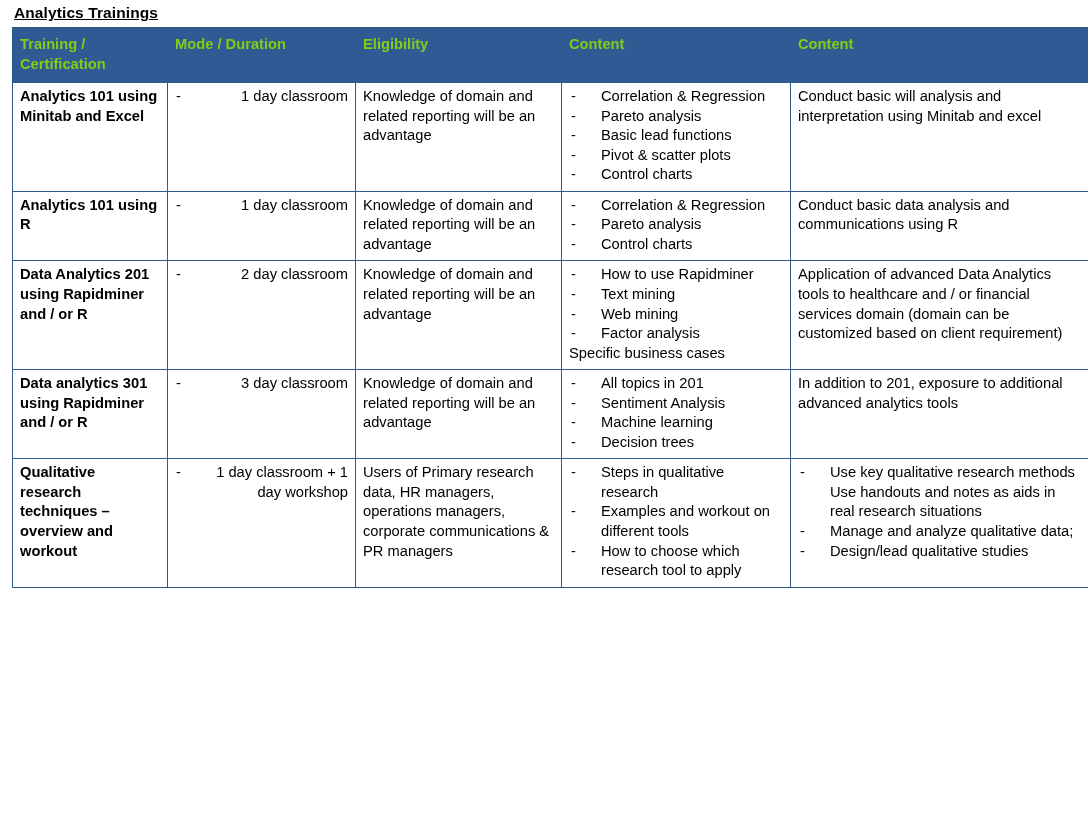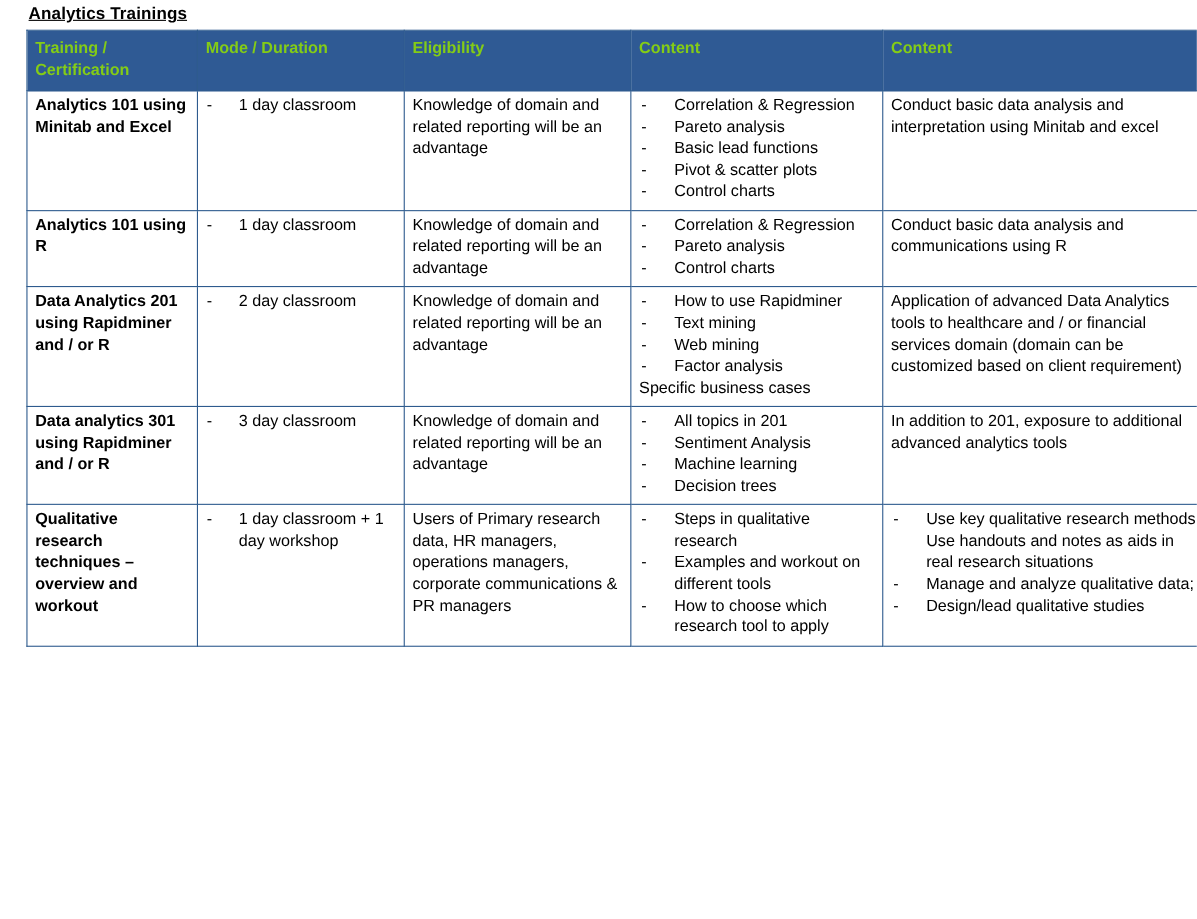--- a/index.html
+++ b/index.html
@@ -8,21 +8,21 @@
     background: #ffffff;
   }
   body {
     width: 1088px;
     height: 835px;
     font-family: "Liberation Sans", sans-serif;
     color: #000000;
     overflow: hidden;
   }
   .page {
-    padding: 4px 6px 0 24px;
+    padding: 4px 6px 0 12px;
     box-sizing: border-box;
     width: 1088px;
   }
   .doc-title {
     font-size: 15.5px;
     font-weight: bold;
     text-decoration: underline;
     margin: 0 0 5px 2px;
     letter-spacing: 0.1px;
   }
@@ -69,21 +69,21 @@
   }
   .bullet-list li::before {
     content: "-";
     position: absolute;
     left: 2px;
     top: 0;
   }
   .plain-line {
     padding-left: 0;
   }
-  .mode-cell .bullet-list li { padding-left: 30px; }
+  .mode-cell .bullet-list li { padding-left: 30px; text-align: right; }
   .mode-cell .bullet-list li::before { left: 1px; }
 </style>
 </head>
 <body>
 
 <div class="page">
 
   <div class="doc-title">Analytics Trainings</div>
 
   <table class="trainings">
@@ -115,21 +115,21 @@
         <td>Knowledge of domain and related reporting will be an advantage</td>
         <td>
           <ul class="bullet-list">
             <li>Correlation &amp; Regression</li>
             <li>Pareto analysis</li>
             <li>Basic lead functions</li>
             <li>Pivot &amp; scatter plots</li>
             <li>Control charts</li>
           </ul>
         </td>
-        <td>Conduct basic data analysis and interpretation using Minitab and excel</td>
+        <td>Conduct basic will analysis and interpretation using Minitab and excel</td>
       </tr>
 
       <tr>
         <td class="first-col">Analytics 101 using R</td>
         <td class="mode-cell">
           <ul class="bullet-list">
             <li>1 day classroom</li>
           </ul>
         </td>
         <td>Knowledge of domain and related reporting will be an advantage</td>

